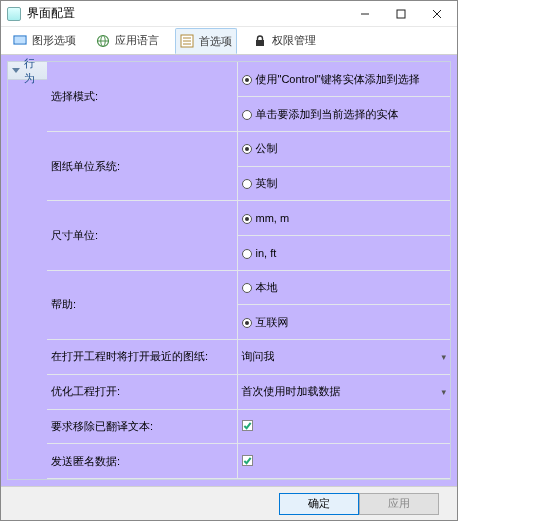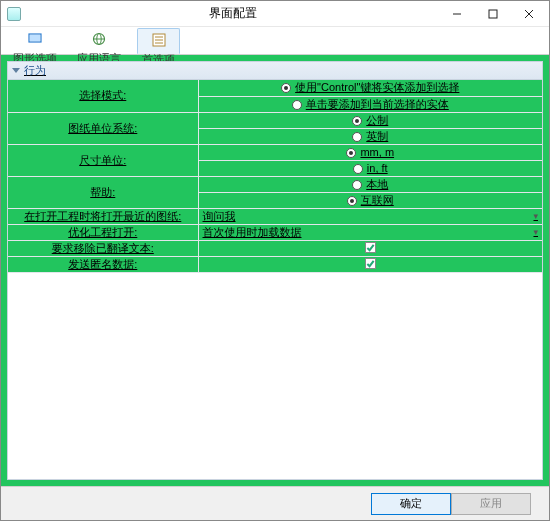--- a/index.html
+++ b/index.html
@@ -4,27 +4,26 @@
 <style>
   * { box-sizing: border-box; }
   body {
     margin: 0;
     font-family: "Microsoft YaHei", "Segoe UI", Tahoma, sans-serif;
     font-size: 11px;
     background: #fff;
     color: #000;
   }
   .window {
-    width: 550px;
+    width: 458px;
     height: 521px;
     border: 1px solid #888;
     display: flex;
     flex-direction: column;
-    background: #22c55e;
-    text-align: center;
+    background: #c4b5fd;
   }
   
   .titlebar {
     height: 26px;
     display: flex;
     align-items: center;
     padding: 0 2px 0 6px;
     background: #fff;
     border-bottom: 1px solid #e8e8e8;
   }
@@ -51,42 +50,39 @@
     padding: 0 8px;
     border-bottom: 1px solid #d0d0d0;
     background: #fff;
   }
   .tab {
     display: flex; align-items: center; gap: 5px;
     height: 26px;
     padding: 4px 4px;
     color: #333;
     cursor: default;
-    flex-direction: column;
   }
   .tab .ticon { width: 14px; height: 14px; display: inline-flex; align-items:center; justify-content:center;}
   .tab.active {
     background: #eaf3fb;
     border: 1px solid #a7cdee;
     border-bottom: 1px solid #eaf3fb;
     border-radius: 2px 2px 0 0;
     margin-bottom: -1px;
   }
   
   .content {
     flex: 1;
     padding: 6px;
     overflow: hidden;
   }
   .panel {
     border: 1px solid #c9d3df;
     height: 100%;
     display: flex;
-    flex-direction: column;
-    text-decoration: underline;
   }
   .section-hdr {
     height: 18px;
     background: linear-gradient(#e9eff7,#dde7f2);
     border-bottom: 1px solid #c9d3df;
     display: flex; align-items: center;
     padding: 0 4px;
     color: #1e4f8a;
     font-weight: 500;
   }
@@ -193,20 +189,29 @@
       <span class="ticon">
         <svg viewBox="0 0 14 14">
             <rect x="1" y="1" width="12" height="12" fill="#fff" stroke="#b08a3a"></rect>
             <line x1="3" y1="4" x2="11" y2="4" stroke="#b08a3a"></line>
             <line x1="3" y1="7" x2="11" y2="7" stroke="#b08a3a"></line>
             <line x1="3" y1="10" x2="11" y2="10" stroke="#b08a3a"></line>
           </svg>
       </span>
       <span>首选项</span>
     </div>
+    <div class="tab">
+      <span class="ticon">
+        <svg viewBox="0 0 14 14">
+            <rect x="3" y="6" width="8" height="6" fill="#333"></rect>
+            <path d="M4.5 6 V4.5 a2.5 2.5 0 0 1 5 0 V6" fill="none" stroke="#333" stroke-width="1.4"></path>
+          </svg>
+      </span>
+      <span>权限管理</span>
+    </div>
   </div>
 
   <div class="content">
     <div class="panel">
       <div class="section-hdr">
         <span class="caret"></span>
         <span>行为</span>
       </div>
       <table class="grid">
 

